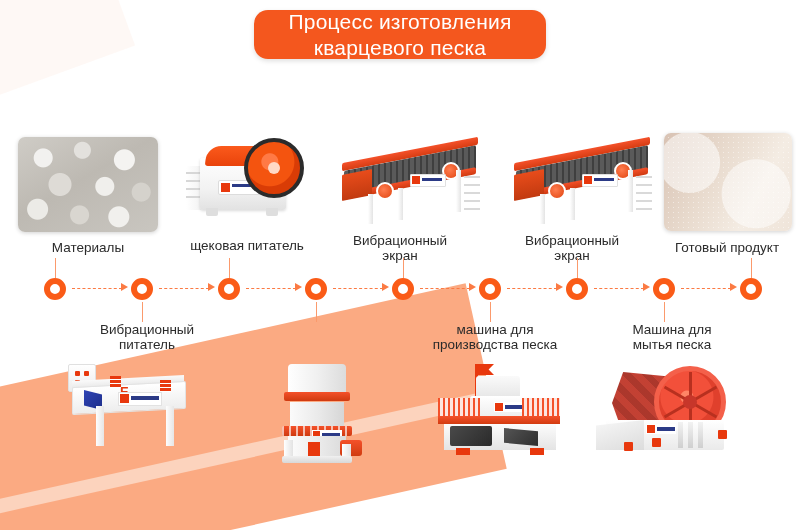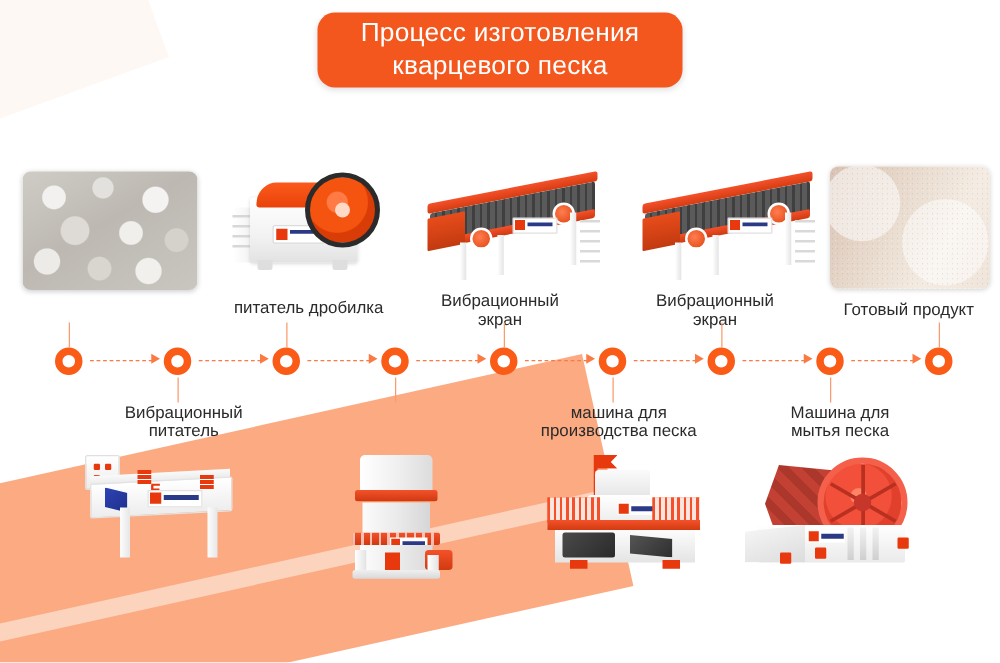--- a/index.html
+++ b/index.html
@@ -36,21 +36,21 @@
     width: 180px; height: 120px;
     background: #fdf2ec;
     transform: rotate(-20deg);
     opacity: .55;
   }
 
   
   .banner {
     position: absolute;
     left: 254px; top: 10px;
-    width: 292px; height: 60px;
+    width: 292px; height: 49px;
     background: #f4571e;
     border-radius: 14px;
     box-shadow: 0 2px 5px rgba(0,0,0,.13);
     display: flex; align-items: center; justify-content: center;
   }
   .banner-text {
     color: #ffffff;
     font-size: 21px;
     line-height: 26px;
     text-align: center;
@@ -272,41 +272,42 @@
   <div class="wedge-tl"></div>
   <div class="wedge-bl"></div>
   <div class="wedge-bl-light"></div>
 
   <div class="banner">
     <div class="banner-text">Процесс изготовления
 кварцевого песка</div>
   </div>
 
   <div class="photo photo-stones" style="left:18px; top:137px; width:140px; height:95px;"></div>
+  <div class="node-label" style="left:8px; top:240px; width:160px;">Материалы</div>
 
   <div class="machine" style="left:182px; top:130px; width:130px; height:100px;">
     <div class="jaw-fin">
         <i style="top:6px"></i>
         <i style="top:14px"></i>
         <i style="top:22px"></i>
         <i style="top:30px"></i>
       </div>
     <div class="jaw-body"></div>
     <div class="jaw-hopper"></div>
     <div class="jaw-plate">
         <b></b>
         <s></s>
       </div>
     <div class="jaw-wheel">
         <div class="jaw-wheel-hub"></div>
       </div>
     <div class="jaw-foot" style="left:24px"></div>
     <div class="jaw-foot" style="left:84px"></div>
   </div>
-  <div class="node-label" style="left:157px; top:238px; width:180px;">питатель дробилка</div>
+  <div class="node-label" style="left:157px; top:238px; width:180px;">щековая питатель</div>
 
   <div class="machine" style="left:338px; top:142px; width:150px; height:92px;">
     <div class="scr-rail-top"></div>
     <div class="scr-deck"></div>
     <div class="scr-rail-bot"></div>
     <div class="scr-side"></div>
     <div class="scr-motor" style="left:38px; top:40px;"></div>
     <div class="scr-motor" style="left:104px; top:20px;"></div>
     <div class="scr-badge" style="left:72px; top:32px;">
         <b></b>

